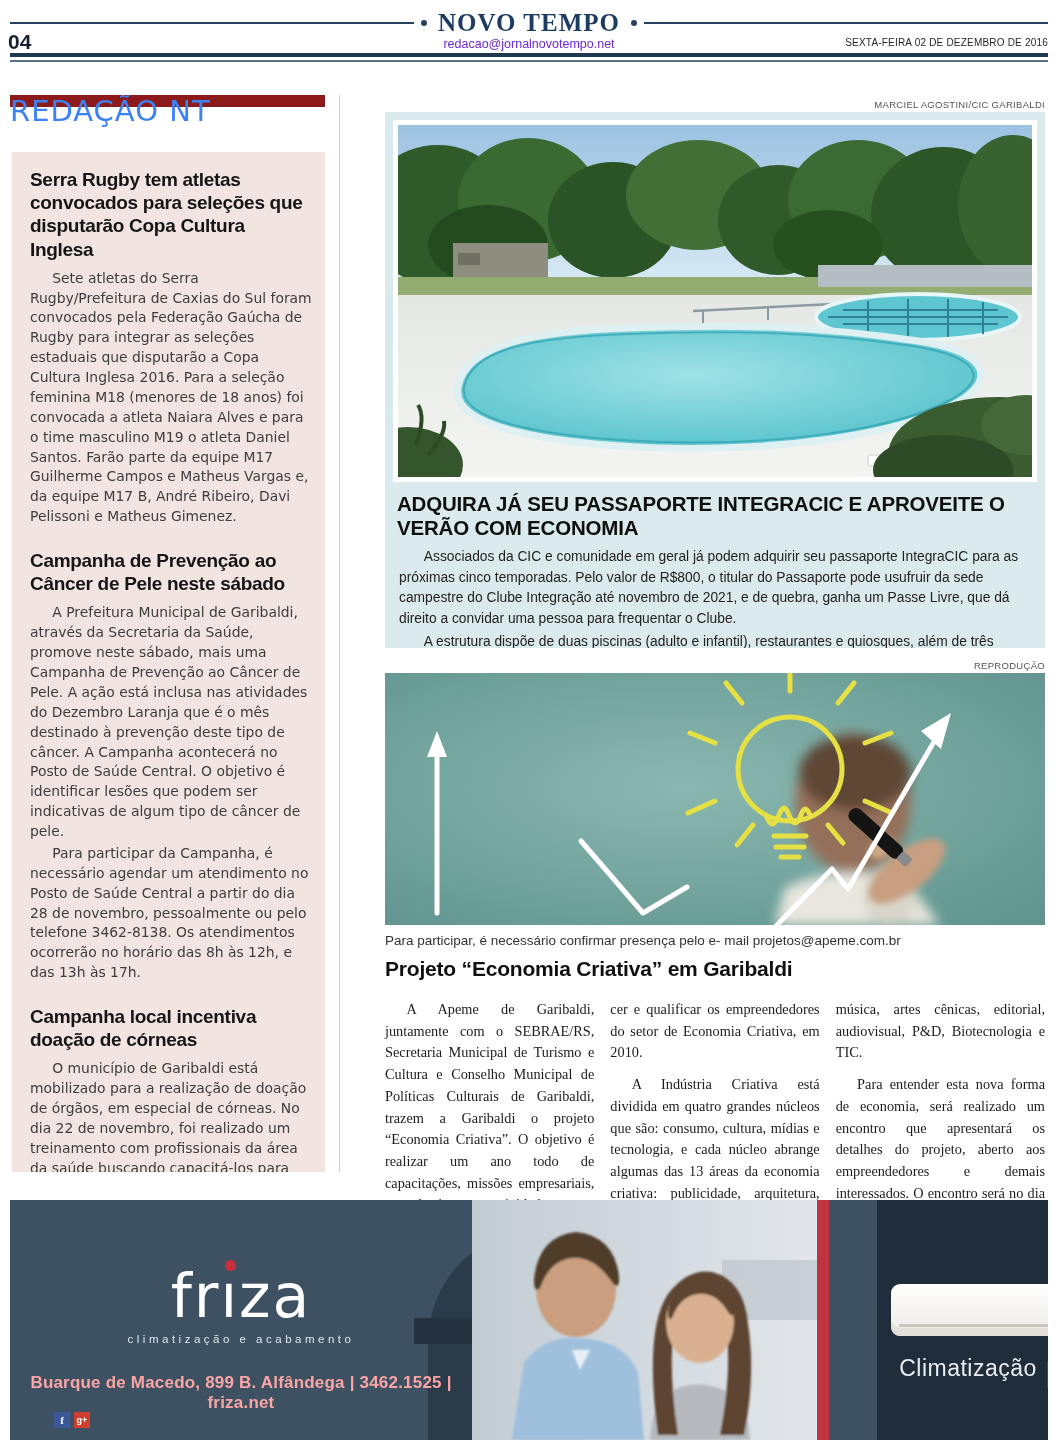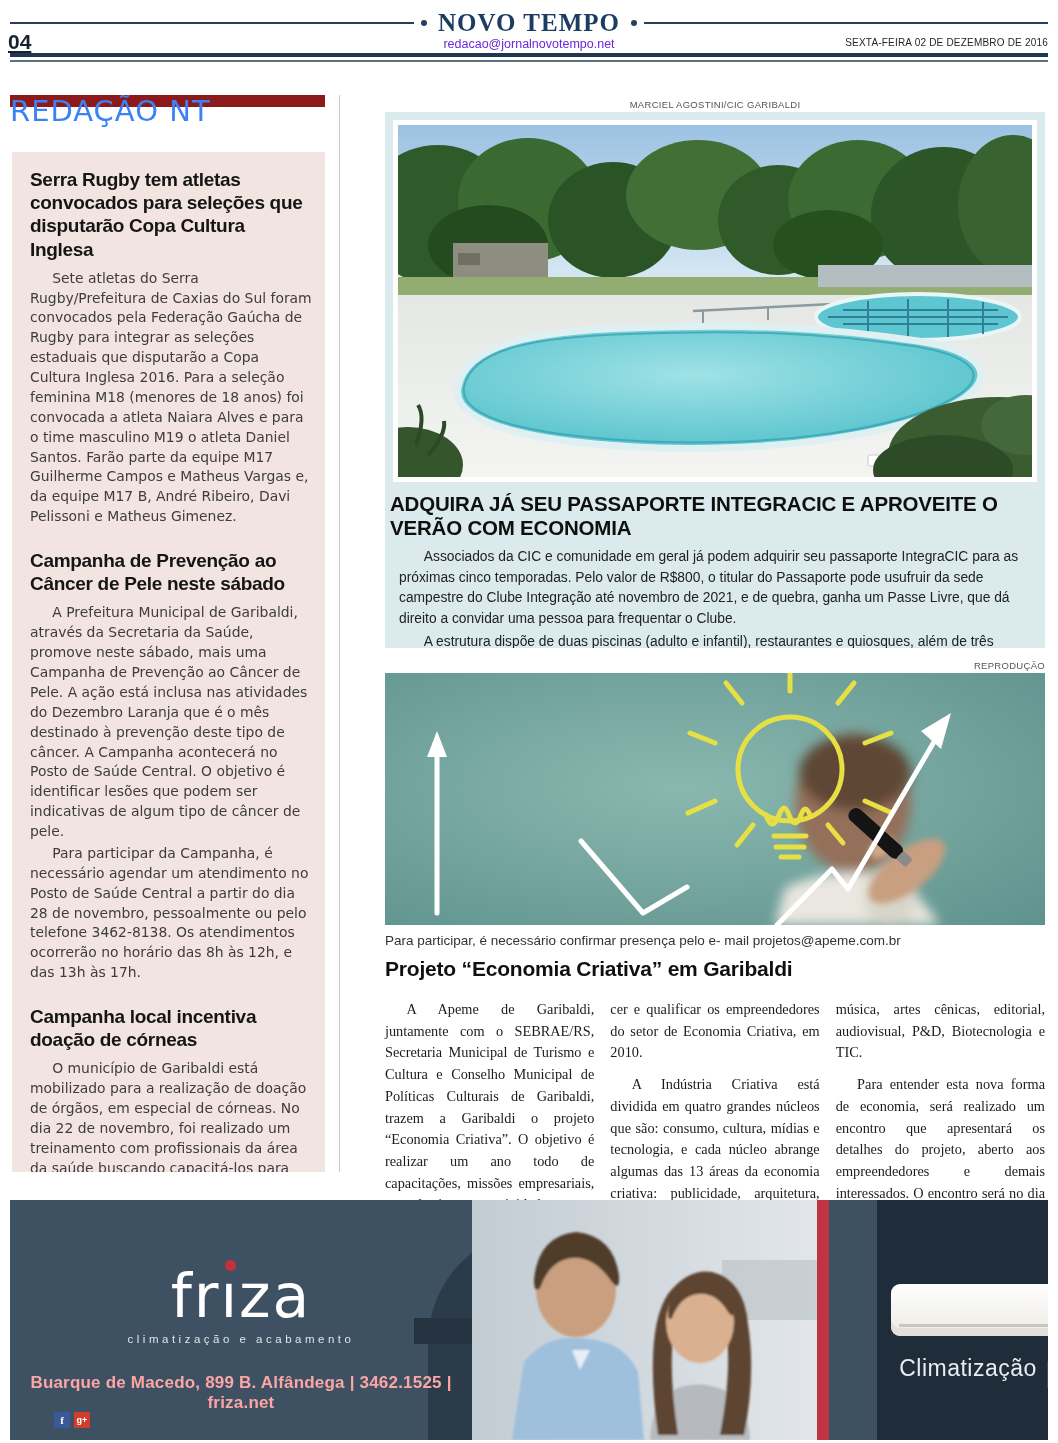--- a/index.html
+++ b/index.html
@@ -6,21 +6,21 @@
   .page{position:relative;width:1058px;height:1443px;background:#fff;overflow:hidden;
         font-family:"Liberation Sans",sans-serif;}
 
   
   .masthead-row{position:absolute;left:10px;right:10px;top:10px;height:26px;
     display:flex;align-items:center;}
   .mast-line{flex:1;border-top:2px solid #26415f;}
   .mast-dot{width:6px;height:6px;border-radius:50%;background:#26415f;margin:0 7px;}
   .mast-title{font-family:"Liberation Serif",serif;font-weight:bold;font-size:25px;
     color:#1d3c64;letter-spacing:1px;padding:0 4px;white-space:nowrap;}
-  .page-num{position:absolute;left:8px;top:30px;font-size:21px;font-weight:bold;color:#18222e;text-decoration:underline;}
+  .page-num{position:absolute;left:8px;top:30px;font-size:21px;font-weight:bold;color:#18222e;}
   .header-email{position:absolute;left:0;right:0;top:37px;text-align:center;font-size:12.5px;color:#6d28d9;}
   .header-date{position:absolute;right:10px;top:37px;font-size:10px;color:#262626;letter-spacing:.2px;}
   .rule-thick{position:absolute;left:10px;right:10px;top:53px;border-top:4px solid #1f3850;}
   .rule-thin{position:absolute;left:10px;right:10px;top:60px;border-top:2px solid #5c7184;}
 
   
   .maroon-bar{position:absolute;left:10px;top:95px;width:315px;height:12px;background:#8c1a1a;}
   .section-label{position:absolute;left:10px;top:94px;font-family:"DejaVu Sans",sans-serif;
     font-size:29px;color:#3b82f6;letter-spacing:1px;text-align:right;}
   .pink-box{position:absolute;left:12px;top:152px;width:313px;height:1020px;background:#f2e4e0;
@@ -32,21 +32,21 @@
     line-height:1.43;color:#3d3d3d;text-indent:1.6em;}
   .col-divider{position:absolute;left:339px;top:95px;width:1px;height:1077px;background:#cccccc;}
 
   
   .photo-credit{position:absolute;width:660px;left:385px;text-align:right;font-size:9.5px;
     color:#555;letter-spacing:.3px;}
 
   
   .cic-box{position:absolute;left:385px;top:112px;width:660px;height:536px;background:#dbeaec;overflow:hidden;}
   .pool-photo{display:block;margin:8px;border:5px solid #ffffff;width:634px;height:352px;}
-  .cic-headline{margin:10px 5px 7px;font-weight:bold;font-size:20.5px;color:#0f0f0f;letter-spacing:-.2px;}
+  .cic-headline{margin:10px 12px 7px;font-weight:bold;font-size:20.5px;color:#0f0f0f;letter-spacing:-.2px;}
   .cic-box p{margin:0 14px 2px;font-size:13.8px;line-height:1.5;color:#222;text-indent:1.8em;}
 
   
   .idea-photo{position:absolute;left:385px;top:673px;width:660px;height:252px;display:block;}
   .idea-caption{position:absolute;left:385px;top:933px;width:660px;font-size:13.5px;color:#333;}
 
   
   .econ-headline{position:absolute;left:385px;top:957px;width:660px;font-weight:bold;
     font-size:21px;color:#101010;letter-spacing:-.2px;}
   .econ-cols{position:absolute;left:385px;top:999px;width:660px;display:flex;gap:16px;}
@@ -111,21 +111,21 @@
     <h3 class="mt">Campanha de Prevenção ao Câncer de Pele neste sábado</h3>
     <p>A Prefeitura Municipal de Garibaldi, através da Secretaria da Saúde, promove neste sábado, mais uma Campanha de Prevenção ao Câncer de Pele. A ação está inclusa nas atividades do Dezembro Laranja que é o mês destinado à prevenção deste tipo de câncer. A Campanha acontecerá no Posto de Saúde Central. O objetivo é identificar lesões que podem ser indicativas de algum tipo de câncer de pele.</p>
     <p>Para participar da Campanha, é necessário agendar um atendimento no Posto de Saúde Central a partir do dia 28 de novembro, pessoalmente ou pelo telefone 3462-8138. Os atendimentos ocorrerão no horário das 8h às 12h, e das 13h às 17h.</p>
 
     <h3 class="mt">Campanha local incentiva doação de córneas</h3>
     <p>O município de Garibaldi está mobilizado para a realização de doação de órgãos, em especial de córneas. No dia 22 de novembro, foi realizado um treinamento com profissionais da área da saúde buscando capacitá-los para fazer a abordagem aos familiares.</p>
 
   </div>
   <div class="col-divider"></div>
 
-  <div class="photo-credit" style="top:99px;text-align:center;">MARCIEL AGOSTINI/CIC GARIBALDI</div>
+  <div class="photo-credit" style="top:99px;">MARCIEL AGOSTINI/CIC GARIBALDI</div>
   <div class="cic-box">
     <svg class="pool-photo" viewBox="0 0 634 352">
       <defs>
         <linearGradient id="skyg" x1="0" y1="0" x2="0" y2="1">
           <stop offset="0" stop-color="#9cc2e2"></stop>
             <stop offset="1" stop-color="#d8e9f4"></stop>
         </linearGradient>
         <radialGradient id="poolg" cx="0.45" cy="0.4" r="0.8">
           <stop offset="0" stop-color="#9fe2e6"></stop>
             <stop offset="1" stop-color="#44bac6"></stop>

